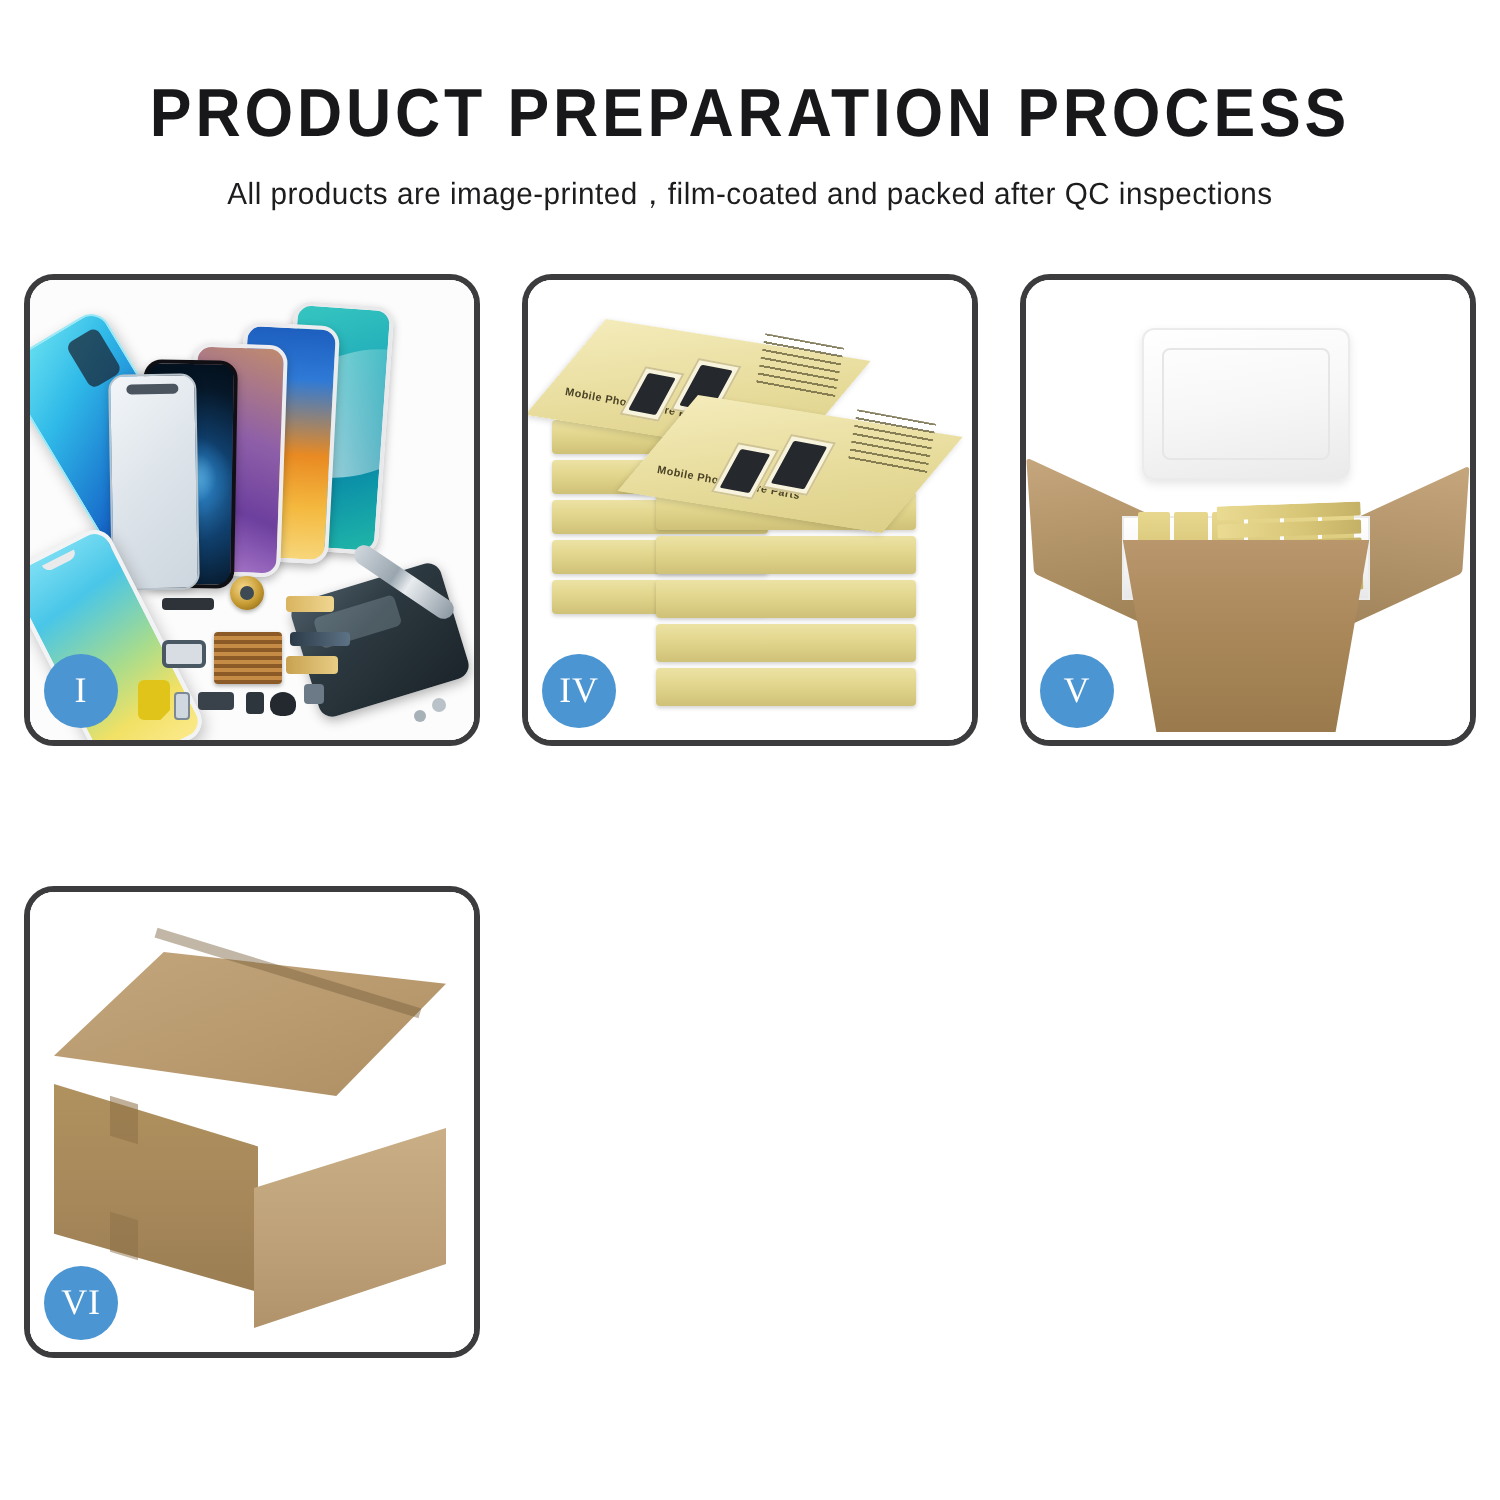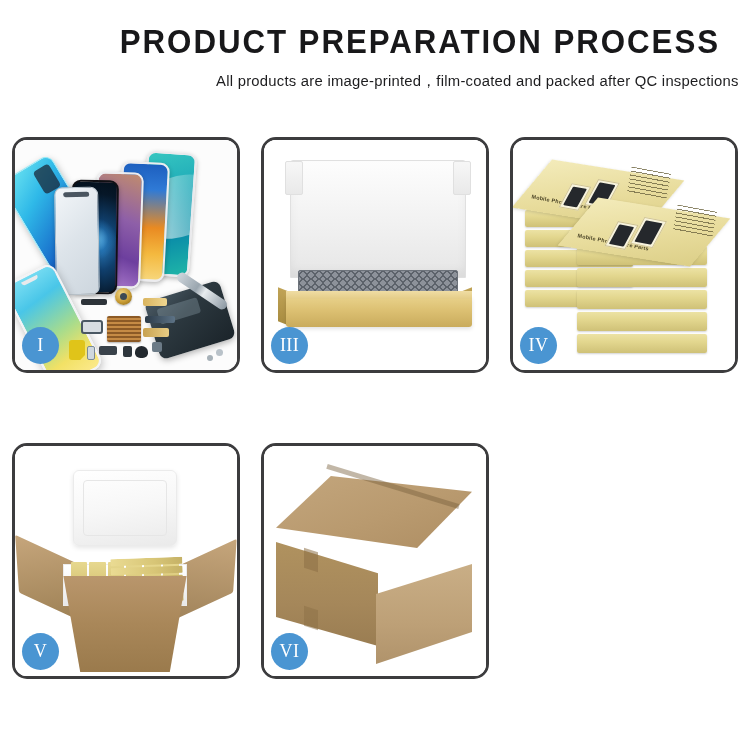--- a/index.html
+++ b/index.html
@@ -5,21 +5,21 @@
   * { box-sizing: border-box; margin: 0; padding: 0; }
   body {
     width: 750px; height: 750px;
     background: #ffffff;
     font-family: "Liberation Sans", sans-serif;
     overflow: hidden;
     position: relative;
   }
 
   
-  .header { padding-top: 24px; text-align: right; }
+  .header { padding-top: 40px; text-align: center; }
   .title {
     font-size: 34px;
     font-weight: 700;
     letter-spacing: 2.1px;
     color: #18181a;
     transform: scaleX(0.92);
     line-height: 1.05;
     white-space: nowrap;
   }
   .subtitle {
@@ -462,31 +462,20 @@
       <div class="part chip5"></div>
       <div class="part sim"></div>
       <div class="part driver"></div>
       <div class="part screw1"></div>
       <div class="part screw2"></div>
     </div>
     <div class="badge">I</div>
   </div>
 
 
-  <div class="panel p3">
-    <div class="stage">
-      <div class="bg"></div>
-      <div class="box3-lid"></div>
-      <div class="box3-inner"></div>
-      <div class="box3-lflap"></div>
-      <div class="box3-rflap"></div>
-      <div class="box3-front"></div>
-    </div>
-    <div class="badge">III</div>
-  </div>
 
   <div class="panel p4">
     <div class="stage">
       <div class="bg"></div>
       <div class="stack">
         <div class="sbox lb5"></div>
         <div class="sbox lb4"></div>
         <div class="sbox lb3"></div>
         <div class="sbox lb2"></div>
         <div class="sbox lb1"></div>

